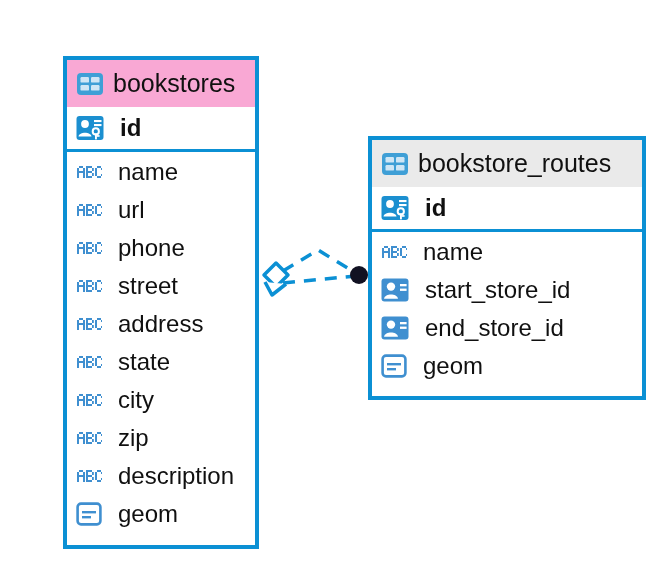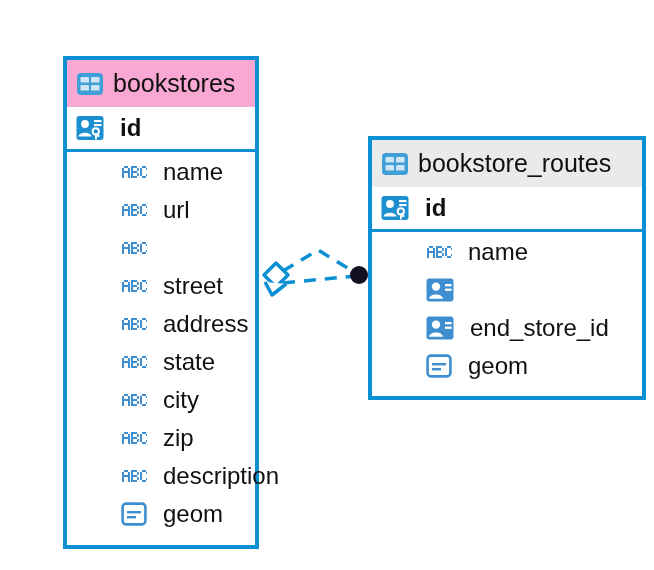--- a/index.html
+++ b/index.html
@@ -30,21 +30,21 @@
   .entity-header.muted{background:#eaeaea;}
   .entity-title{
     font-size:25px;
     color:#101010;
     line-height:1;
     white-space:nowrap;
   }
 
   .rule{height:3px;background:#0b90d4;width:100%;}
 
-  .field-group{padding:1px 0 4px 9px;margin-left:36px;}
+  .field-group{padding:1px 0 4px 0;}
   .field{
     display:flex;align-items:center;
     gap:16px;
     height:38px;
     padding:0 9px;
     box-sizing:border-box;
   }
   .field-key{height:42px;}
   .field-label{
     font-size:24px;
@@ -165,20 +165,21 @@
               <rect x="12" y="7" width="4" height="2"></rect>
             <rect x="16" y="9" width="1.8" height="3"></rect>
               <rect x="12" y="12" width="4" height="2"></rect>
             <rect x="21" y="2" width="4" height="2"></rect>
               <rect x="19" y="4" width="2" height="8"></rect>
             <rect x="21" y="12" width="4" height="2"></rect>
               <rect x="25" y="4" width="1" height="2"></rect>
             <rect x="25" y="10" width="1" height="2"></rect>
           </g>
         </svg>
+        <span class="field-label">phone</span>
       </div>
 
       <div class="field">
         <svg class="ico" width="26" height="16" viewBox="0 0 26 16">
           <g fill="#3f8fd0">
             <rect x="1" y="4" width="2" height="10"></rect>
               <rect x="3" y="2" width="4" height="2"></rect>
             <rect x="7" y="4" width="2" height="10"></rect>
               <rect x="3" y="7" width="4" height="2"></rect>
             <rect x="10" y="2" width="2" height="12"></rect>
@@ -379,20 +380,21 @@
       </div>
 
       <div class="field">
         <svg class="ico" width="28" height="24" viewBox="0 0 28 24">
           <rect x="0.5" y="0.5" width="27" height="23" rx="3" fill="#3f8fd0"></rect>
           <circle cx="10" cy="8.6" r="4.2" fill="#ffffff"></circle>
           <path d="M 3 20.8 C 4 15.2 16 15.2 17 20.8 Z" fill="#ffffff"></path>
           <rect x="19" y="6" width="6.6" height="2.3" fill="#ffffff"></rect>
           <rect x="19" y="10.6" width="6.6" height="2.3" fill="#ffffff"></rect>
         </svg>
+        <span class="field-label">start_store_id</span>
       </div>
 
       <div class="field">
         <svg class="ico" width="28" height="24" viewBox="0 0 28 24">
           <rect x="0.5" y="0.5" width="27" height="23" rx="3" fill="#3f8fd0"></rect>
           <circle cx="10" cy="8.6" r="4.2" fill="#ffffff"></circle>
           <path d="M 3 20.8 C 4 15.2 16 15.2 17 20.8 Z" fill="#ffffff"></path>
           <rect x="19" y="6" width="6.6" height="2.3" fill="#ffffff"></rect>
           <rect x="19" y="10.6" width="6.6" height="2.3" fill="#ffffff"></rect>
         </svg>

